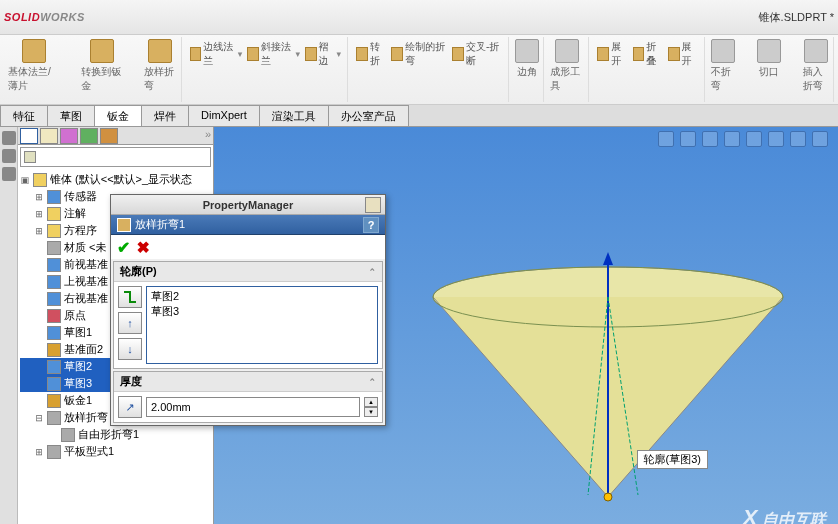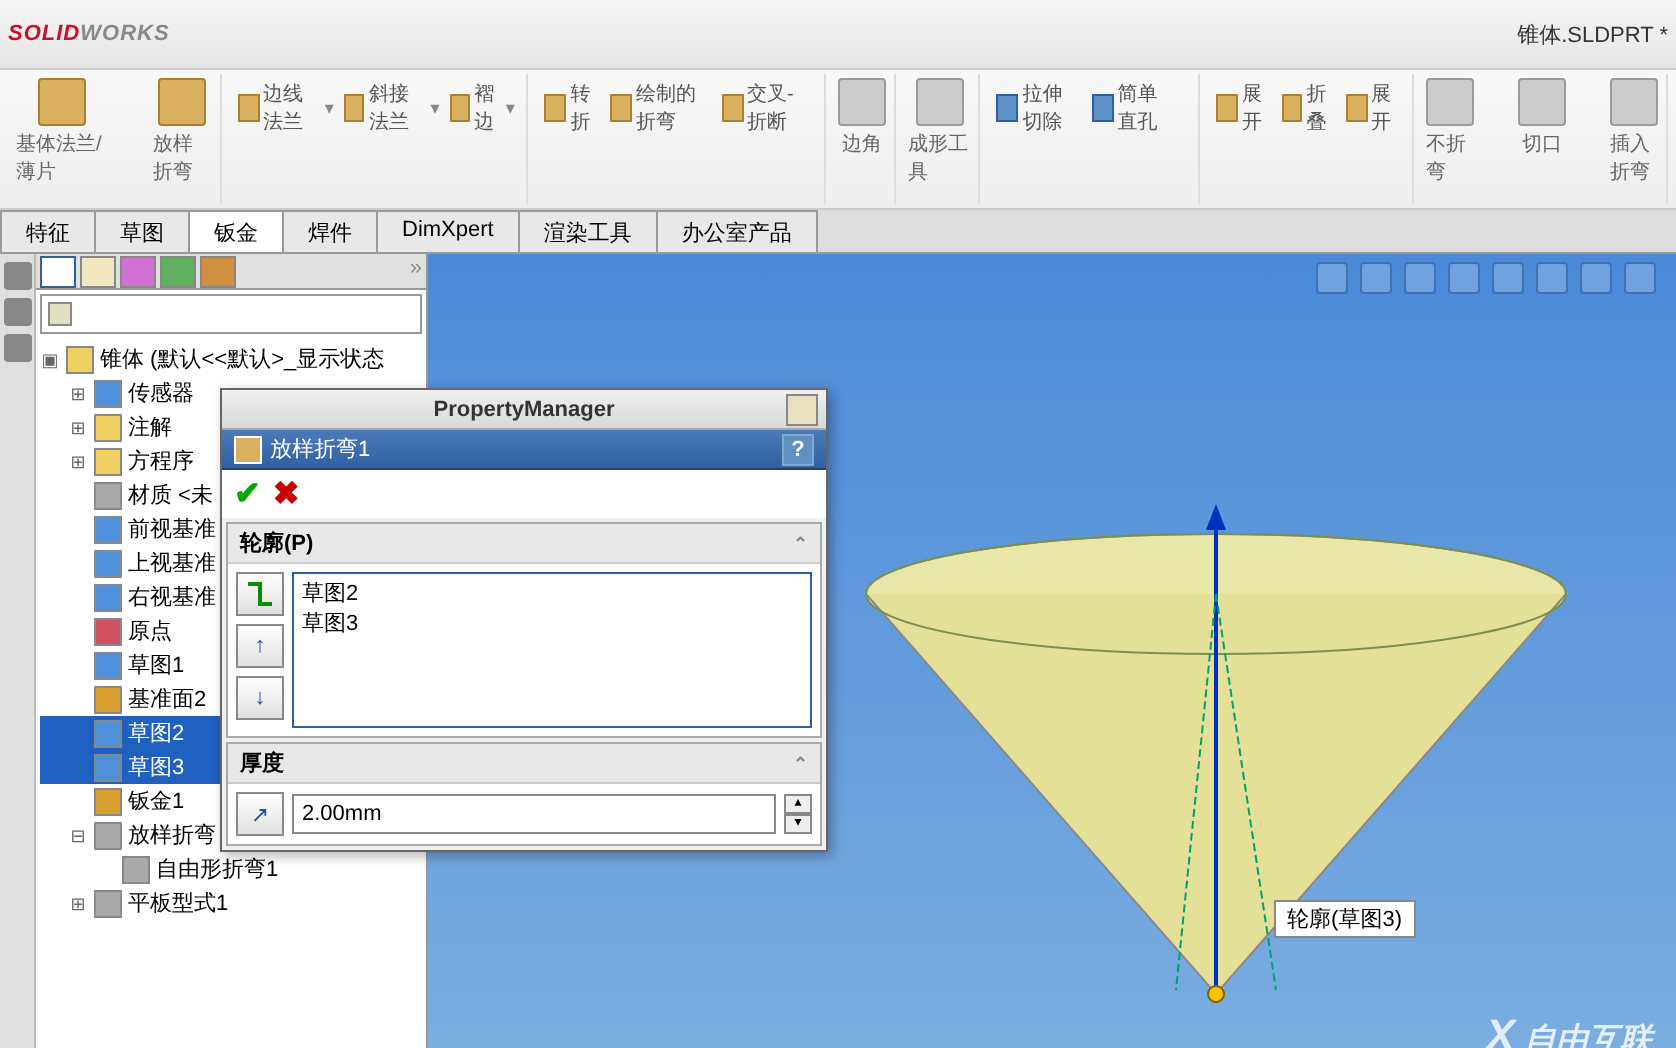--- a/index.html
+++ b/index.html
@@ -56,21 +56,21 @@
 .viewport { flex: 1; background: linear-gradient(#4a8ad8, #7caee0); position: relative; overflow:hidden; }
 .view-toolbar { position: absolute; top: 4px; right: 10px; display: flex; gap: 6px; }
 .vt-icon { width: 16px; height: 16px; border: 1px solid #4070b0; background: rgba(255,255,255,0.2); border-radius: 2px; }
 
 .cone-svg { position: absolute; top: 120px; right: 30px; }
 .sketch-label { position: absolute; bottom: 70px; right: 130px; background: #fff; border: 1px solid #888; padding: 1px 6px; font-size: 11px; }
 
 .watermark { position: absolute; bottom: 8px; right: 12px; color: rgba(255,255,255,0.8); font-size: 16px; font-style: italic; font-weight: bold; }
 .watermark .x { font-size: 22px; }
 
-.pm-panel { position: absolute; left: 110px; top: 194px; width: 304px; background: #f0f0f0; border: 1px solid #666; box-shadow: 2px 2px 6px rgba(0,0,0,0.3); z-index: 10; }
+.pm-panel { position: absolute; left: 110px; top: 194px; width: 276px; background: #f0f0f0; border: 1px solid #666; box-shadow: 2px 2px 6px rgba(0,0,0,0.3); z-index: 10; }
 .pm-title { height: 20px; background: linear-gradient(#f0f0f0,#d8d8d8); display:flex; align-items: center; justify-content: center; font-size: 11px; font-weight: bold; color: #333; border-bottom: 1px solid #aaa; position:relative; }
 .pm-pushpin { position:absolute; right:4px; width:16px;height:16px; border:1px solid #888; background:#e8e0c0;}
 .pm-header { height: 20px; background: linear-gradient(#4a7ab8,#3060a0); color: #fff; display: flex; align-items: center; padding: 0 6px; font-size: 11px; border-bottom:1px solid #20406a; }
 .pm-help { margin-left:auto; width:16px;height:16px; background:#6090c0; text-align:center; line-height:15px; font-weight:bold; border:1px solid #80a8d0;}
 .pm-okrow { height: 24px; display: flex; align-items: center; gap: 6px; padding: 0 6px; background: #fff; }
 .pm-ok { color: #0a0; font-size: 16px; font-weight: bold; cursor:pointer; }
 .pm-cancel { color: #c00; font-size: 16px; font-weight: bold; cursor:pointer; }
 .pm-section { border: 1px solid #aaa; margin: 2px; background: #fff; }
 .pm-sh { background: #e8e8e8; padding: 2px 6px; font-size: 11px; font-weight: bold; border-bottom:1px solid #ccc; display:flex; align-items:center; gap:4px;}
 .pm-sh .collapse { color:#888; font-size:9px; }
@@ -94,20 +94,24 @@
 
 <div class="ribbon">
   <div class="ribbon-group">
     <div class="ribbon-big">
       <div class="ribbon-big-item">
           <div class="ribbon-icon"></div>
           <span>基体法兰/薄片</span>
         </div>
       <div class="ribbon-big-item">
           <div class="ribbon-icon"></div>
+          <span>转换到钣金</span>
+        </div>
+      <div class="ribbon-big-item">
+          <div class="ribbon-icon"></div>
           <span>放样折弯</span>
         </div>
     </div>
   </div>
   <div class="ribbon-group">
     <div class="ribbon-col">
       <div class="ribbon-row">
           <div class="ribbon-mini"></div>
           <span>边线法兰</span>
           <span class="arrow">▾</span>
@@ -144,35 +148,20 @@
     <div class="ribbon-big-item">
         <div class="ribbon-icon gray"></div>
         <span>边角</span>
       </div>
   </div>
   <div class="ribbon-group">
     <div class="ribbon-big-item">
         <div class="ribbon-icon gray"></div>
         <span>成形工具</span>
       </div>
-  </div>
-  <div class="ribbon-group">
-    <div class="ribbon-col">
-      <div class="ribbon-row">
-          <div class="ribbon-mini b"></div>
-          <span>拉伸切除</span>
-        </div>
-      <div class="ribbon-row">
-          <div class="ribbon-mini b"></div>
-          <span>简单直孔</span>
-        </div>
-      <div class="ribbon-row">
-          <span></span>
-        </div>
-    </div>
   </div>
   <div class="ribbon-group">
     <div class="ribbon-col">
       <div class="ribbon-row">
           <div class="ribbon-mini"></div>
           <span>展开</span>
         </div>
       <div class="ribbon-row">
           <div class="ribbon-mini"></div>
           <span>折叠</span>

